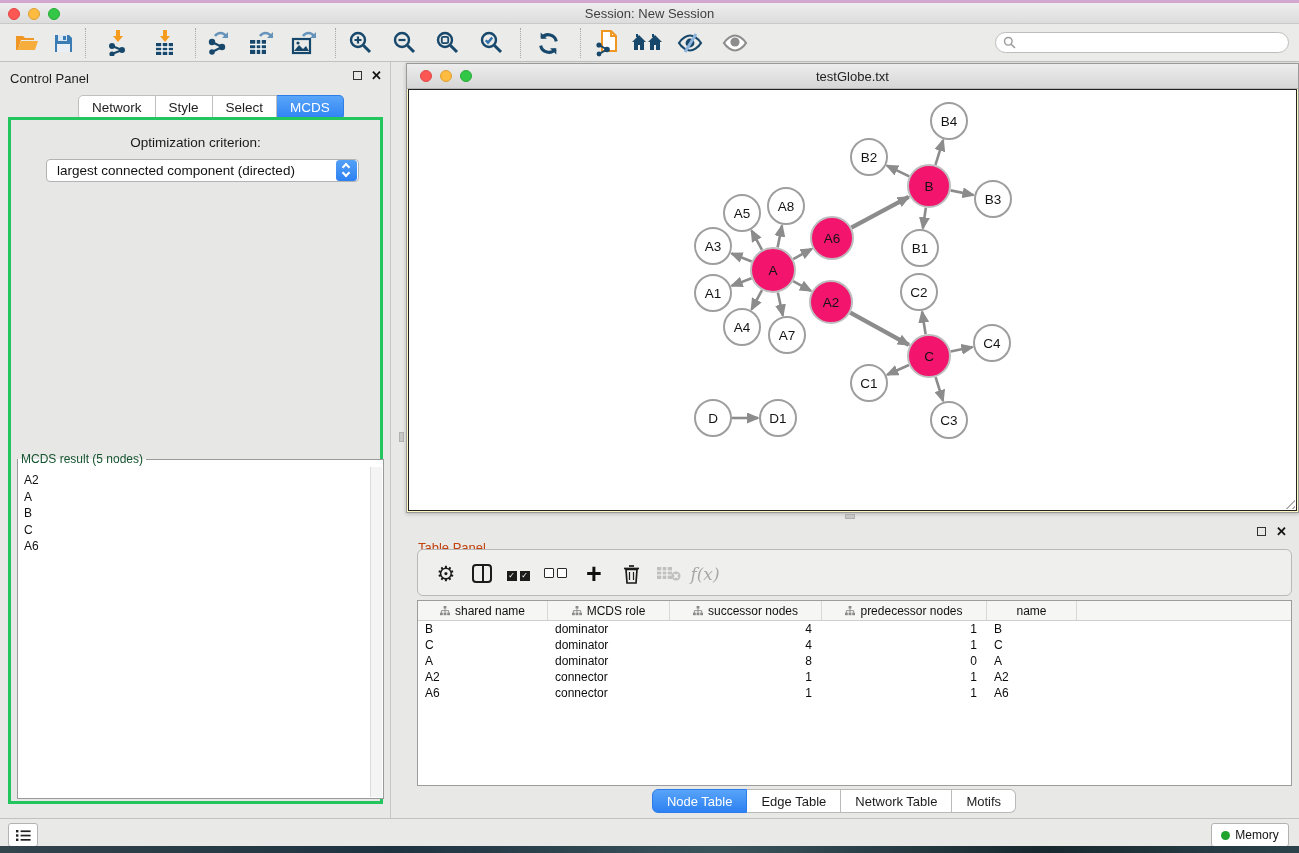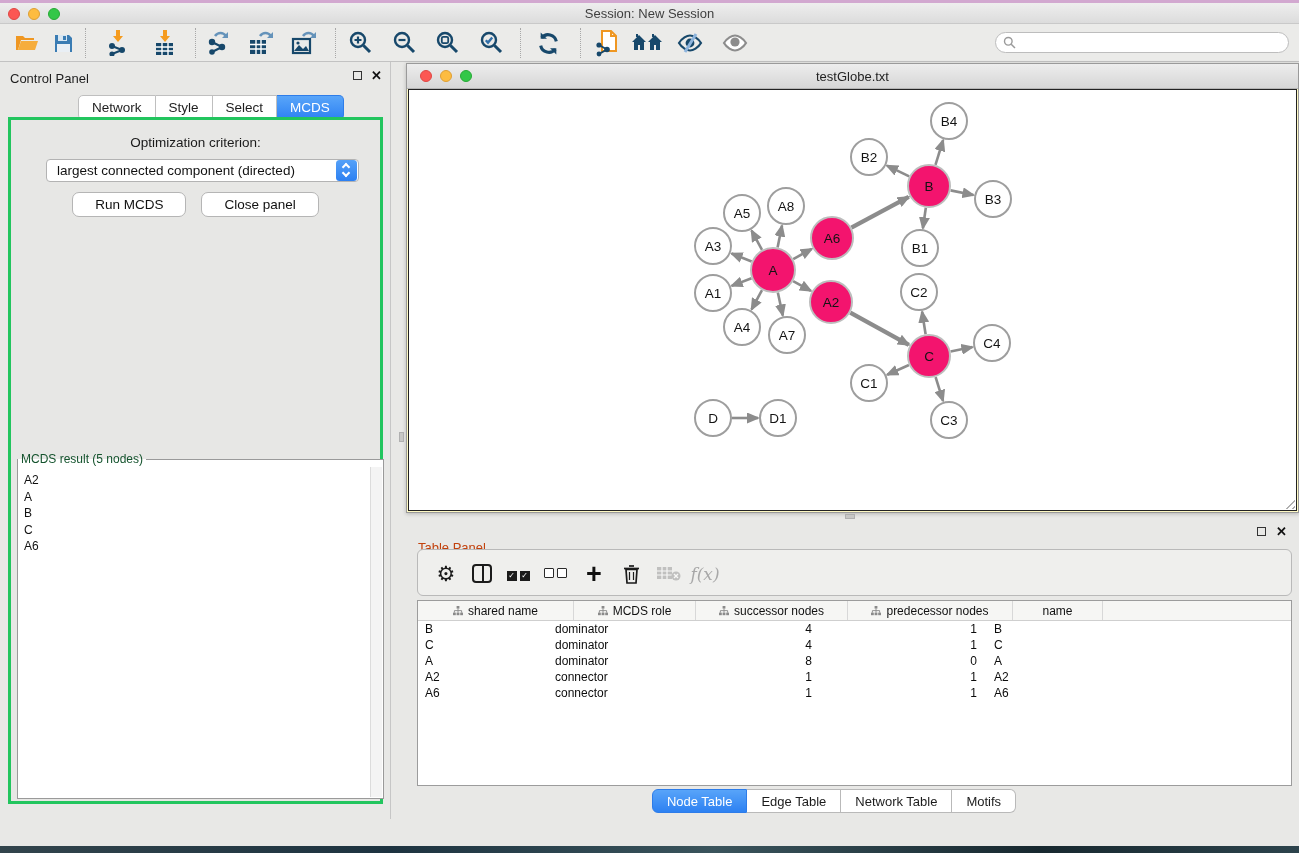--- a/index.html
+++ b/index.html
@@ -332,24 +332,20 @@
         <div class="seg active">MCDS</div>
       </div>
     <div class="cp-body">
       <div class="opt-label">Optimization criterion:</div>
       <div class="combo">
         <span class="val">largest connected component (directed)</span>
         <span class="stepper">
           <span class="chev"></span>
             <span class="chev down"></span>
         </span>
-      </div>
-      <div class="btn-row">
-        <button class="pbtn">Run MCDS</button>
-        <button class="pbtn">Close panel</button>
       </div>
       <fieldset class="result">
         <legend>MCDS result (5 nodes)</legend>
         <div class="mcds-list" id="mcdsList">
             <div>A2</div>
             <div>A</div>
             <div>B</div>
             <div>C</div>
             <div>A6</div>
           </div>
@@ -525,21 +521,21 @@
               <path d="M17 8l4 4M21 8l-4 4" stroke="#fff" stroke-width="1.4"></path>
             </svg>
           </span>
       </button>
       <button class="ttbtn" style="left:272px">
           <span class="fx">f(x)</span>
         </button>
     </div>
     <div class="table-wrap">
       <div class="thead" id="tHead">
-          <div class="th" style="width: 156px;">
+          <div class="th" style="width: 130px;">
             <span>
               <svg width="10" height="10" viewBox="0 0 10 10">
                 <rect x="3.6" y="0" width="2.8" height="2.6" fill="#8a8a8a"></rect>
                 <rect x="0" y="6.6" width="2.8" height="2.6" fill="#8a8a8a"></rect>
                 <rect x="3.6" y="6.6" width="2.8" height="2.6" fill="#8a8a8a"></rect>
                 <rect x="7.2" y="6.6" width="2.8" height="2.6" fill="#8a8a8a"></rect>
                 <path d="M5 2.6v2M1.4 6.6V4.6h7.2v2M5 4.6v2" stroke="#8a8a8a" fill="none" stroke-width="0.9"></path>
               </svg>
             </span>
             <span>shared name</span>
@@ -624,15 +620,33 @@
         </div>
     </div>
     <div class="btabs" id="bTabs">
         <div class="btab active">Node Table</div>
         <div class="btab">Edge Table</div>
         <div class="btab">Network Table</div>
         <div class="btab">Motifs</div>
       </div>
   </div>
 
+  <div class="statusbar">
+    <button class="sbtn list-btn">
+      <span>
+          <svg width="15" height="13" viewBox="0 0 15 13">
+            <rect x="0" y="1" width="2.4" height="2.4" fill="#222"></rect>
+            <rect x="0" y="5.3" width="2.4" height="2.4" fill="#222"></rect>
+            <rect x="0" y="9.6" width="2.4" height="2.4" fill="#222"></rect>
+            <rect x="4.6" y="1.4" width="10" height="1.7" fill="#222"></rect>
+            <rect x="4.6" y="5.7" width="10" height="1.7" fill="#222"></rect>
+            <rect x="4.6" y="10" width="10" height="1.7" fill="#222"></rect>
+          </svg>
+        </span>
+    </button>
+    <button class="sbtn mem-btn">
+      <span class="mem-dot"></span>
+      <span>Memory</span>
+    </button>
+  </div>
 
   <div class="desktop-bottom"></div>
 </div>
 
 </body></html>

